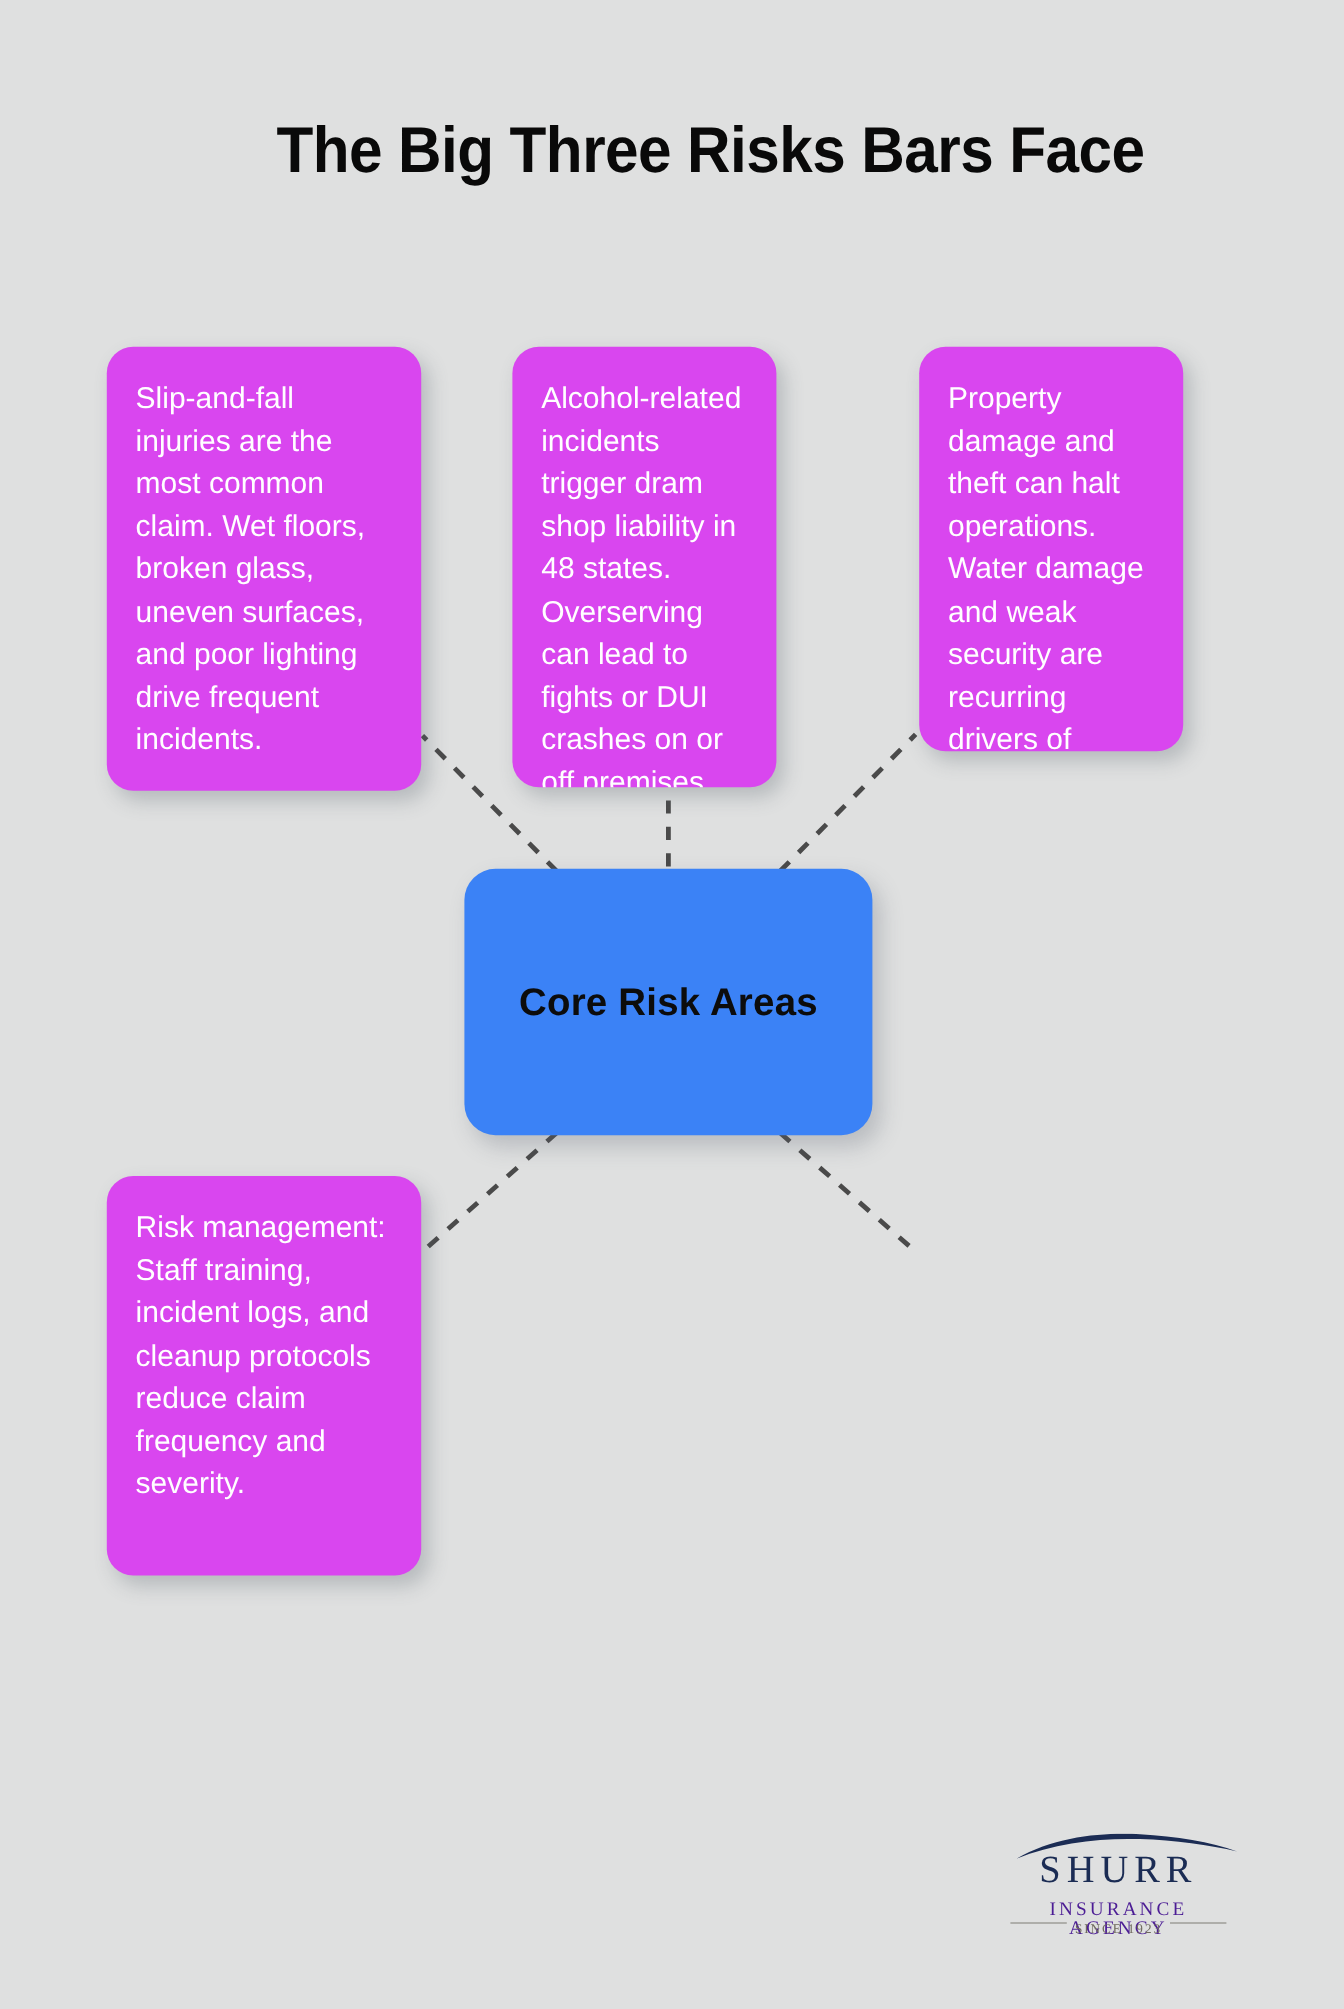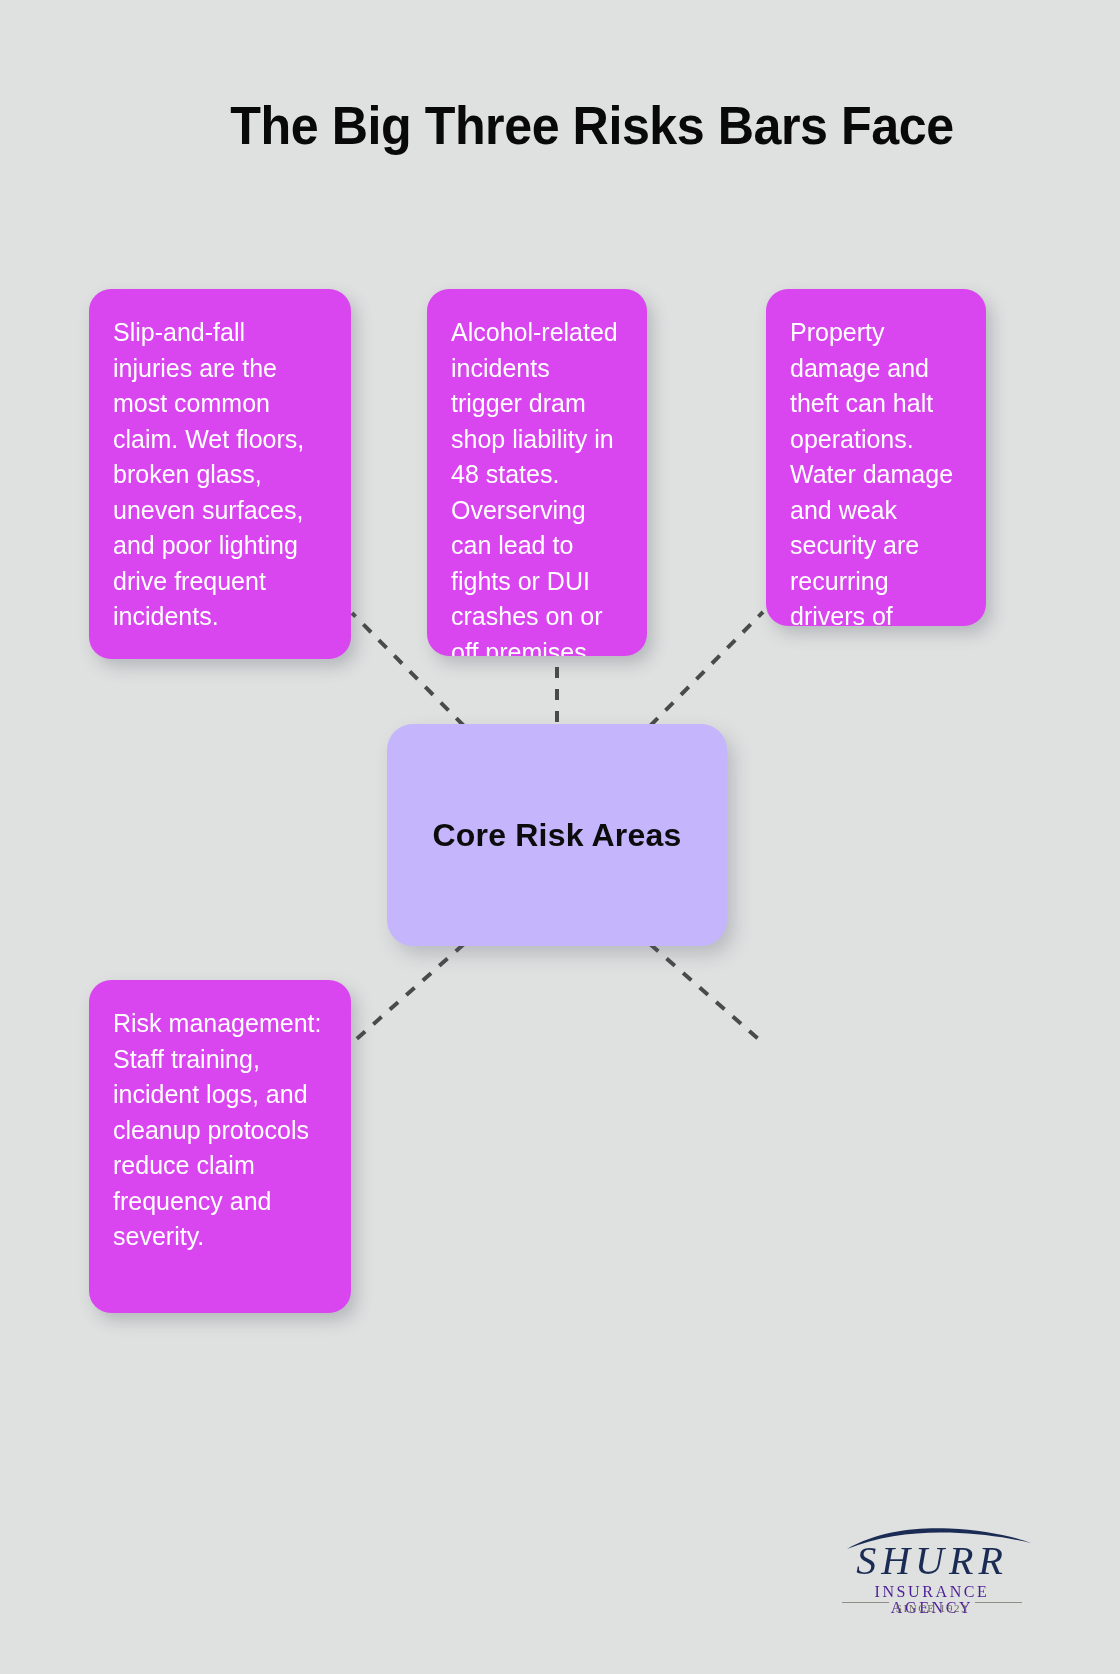--- a/index.html
+++ b/index.html
@@ -75,21 +75,21 @@
   #card-riskmgmt  { left: 57px;  top: 980px; width: 262px; height: 333px; }
   #card-security  { left: 724px; top: 1012px; width: 274px; height: 266px; }
 
   
   #center-node {
     position: absolute;
     left: 355px;
     top: 724px;
     width: 340px;
     height: 222px;
-    background: #c4b5fd;
+    background: #3b82f6;
     border-radius: 26px;
     box-shadow: 7px 9px 18px rgba(90, 98, 110, 0.28);
     display: flex;
     align-items: center;
     justify-content: center;
   }
   #center-node .center-label {
     font-size: 32px;
     font-weight: bold;
     color: #0c0c0c;
@@ -111,26 +111,25 @@
     width: 186px;
     height: 22px;
   }
   #logo .logo-name {
     position: absolute;
     left: 0;
     top: 13px;
     width: 200px;
     text-align: center;
     font-family: "Liberation Serif", serif;
-    font-size: 40px;
+    font-size: 32px;
     font-weight: 400;
     color: #1b2c54;
     letter-spacing: 5px;
     line-height: 1;
-    font-style: italic;
   }
   #logo .logo-sub {
     position: absolute;
     left: 0;
     top: 56px;
     width: 200px;
     text-align: center;
     font-family: "Liberation Serif", serif;
     font-size: 16px;
     color: #4c1d95;

